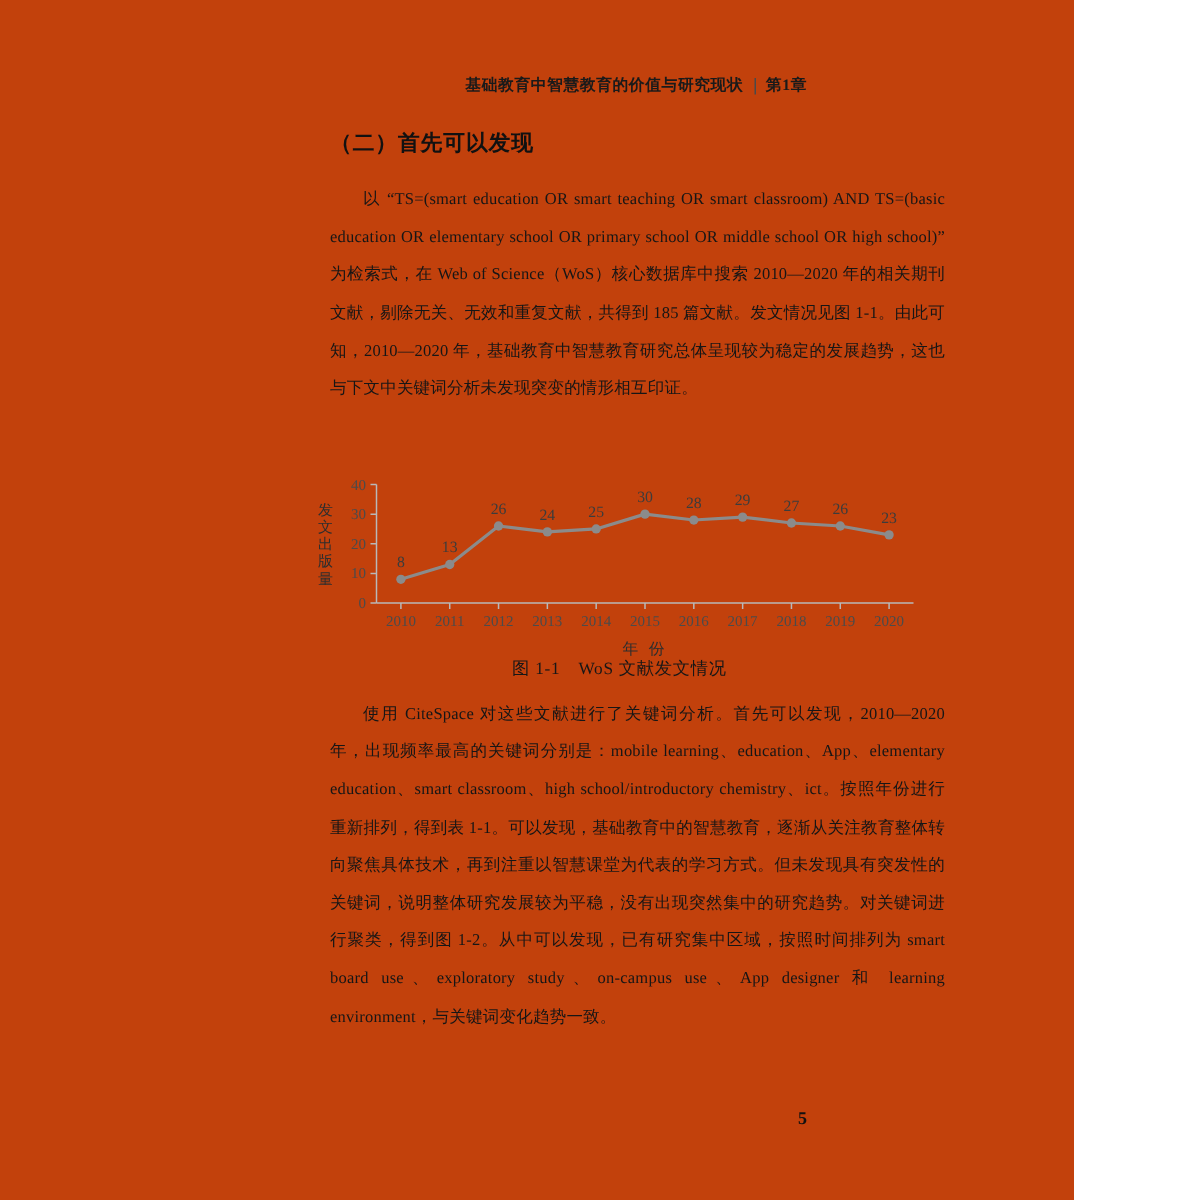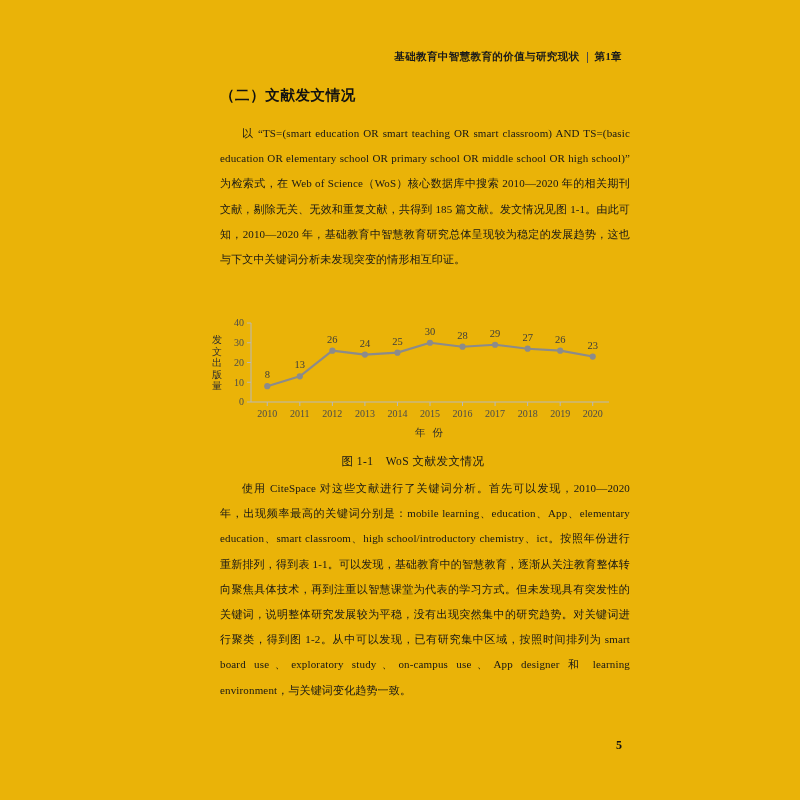--- a/index.html
+++ b/index.html
@@ -2,23 +2,23 @@
 <html><head>
 <meta charset="utf-8">
 <style>
   html, body {
     margin: 0;
     padding: 0;
     background: #ffffff;
   }
   .page {
     position: relative;
-    width: 800px;
+    width: 716px;
     height: 800px;
-    background: #eab308;
+    background: #c2410c;
     overflow: hidden;
     font-family: "Liberation Serif", "DejaVu Serif", serif;
     color: #1c1c1c;
   }
 
   
   .runhead {
     position: absolute;
     top: 50px;
     right: 178px;
@@ -72,21 +72,21 @@
     top: 303px;
     width: 420px;
   }
   .chart-wrap {
     position: relative;
     width: 420px;
     height: 135px;
   }
   .chart-svg { display: block; }
   .fig-caption {
-    margin-top: 16px;
+    margin-top: 0;
     text-align: center;
     font-size: 11.5px;
     letter-spacing: 0.5px;
     color: #171717;
   }
   .fig-caption .gap { display: inline-block; width: 12px; }
 
   
   .folio {
     position: absolute;
@@ -111,21 +111,21 @@
 
 <div class="page">
 
   <div class="runhead">
     <span>基础教育中智慧教育的价值与研究现状</span>
     <span class="rule"></span>
     <span>第1章</span>
   </div>
 
   <div class="col">
-    <h2 class="section">（二）文献发文情况</h2>
+    <h2 class="section">（二）首先可以发现</h2>
     <p class="para">以 “TS=(smart education OR smart teaching OR smart classroom) AND TS=(basic education OR elementary school OR primary school OR middle school OR high school)” 为检索式，在 Web of Science（WoS）核心数据库中搜索 2010—2020 年的相关期刊文献，剔除无关、无效和重复文献，共得到 185 篇文献。发文情况见图 1-1。由此可知，2010—2020 年，基础教育中智慧教育研究总体呈现较为稳定的发展趋势，这也与下文中关键词分析未发现突变的情形相互印证。</p>
   </div>
 
   <div class="figure">
     <div class="chart-wrap">
       <svg class="chart-svg" id="chart" width="420" height="135" viewBox="0 0 420 135">
           <text x="41" y="102.4" text-anchor="end" class="tick-text">0</text>
           <line x1="44" y1="99" x2="48" y2="99" class="tick-line"></line>
           <text x="41" y="82.65" text-anchor="end" class="tick-text">10</text>
           <line x1="44" y1="79.25" x2="48" y2="79.25" class="tick-line"></line>
@@ -188,19 +188,19 @@
           <text x="14" y="74.5" text-anchor="middle" class="axis-title-y">版</text>
           <text x="14" y="86" text-anchor="middle" class="axis-title-y">量</text>
           <text x="227" y="133" text-anchor="middle" class="axis-title">年 份</text>
         </svg>
     </div>
     <div class="fig-caption">
       <span>图 1-1</span><span class="gap"></span><span>WoS 文献发文情况</span>
     </div>
   </div>
 
-  <div class="col" style="top:464px;margin-top:12px;">
+  <div class="col" style="top:464px;">
     <p class="para">使用 CiteSpace 对这些文献进行了关键词分析。首先可以发现，2010—2020 年，出现频率最高的关键词分别是：mobile learning、education、App、elementary education、smart classroom、high school/introductory chemistry、ict。按照年份进行重新排列，得到表 1-1。可以发现，基础教育中的智慧教育，逐渐从关注教育整体转向聚焦具体技术，再到注重以智慧课堂为代表的学习方式。但未发现具有突发性的关键词，说明整体研究发展较为平稳，没有出现突然集中的研究趋势。对关键词进行聚类，得到图 1-2。从中可以发现，已有研究集中区域，按照时间排列为 smart board use、exploratory study、on-campus use、App designer 和 learning environment，与关键词变化趋势一致。</p>
   </div>
 
   <div class="folio">5</div>
 
 </div>
 
 </body></html>

